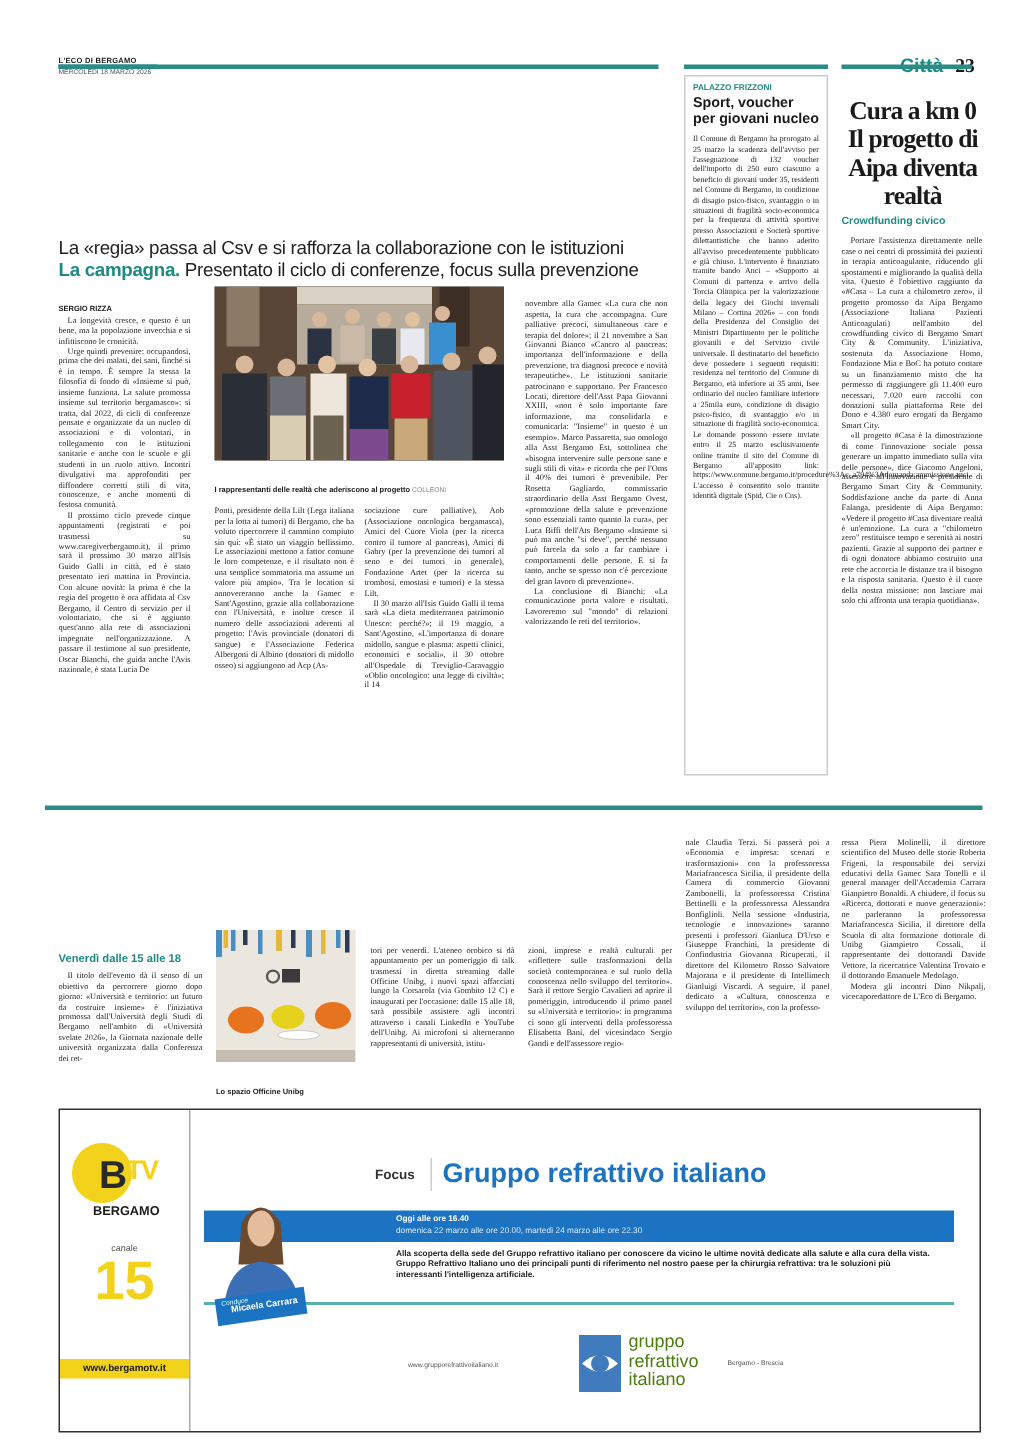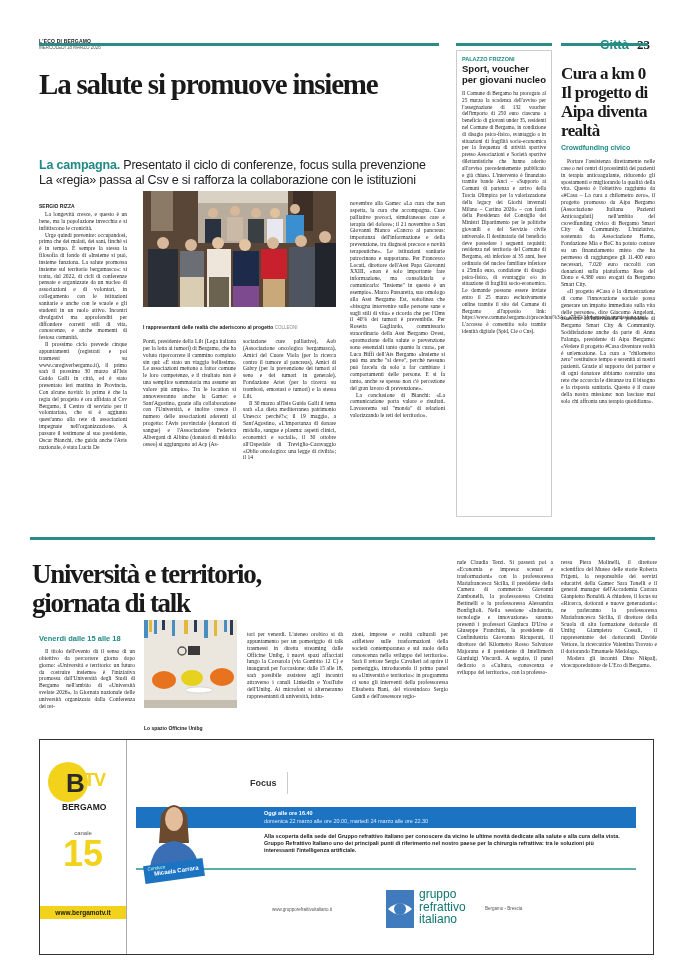--- a/index.html
+++ b/index.html
@@ -16,21 +16,21 @@
 .subhead b{color:#1f8a84;}
 .body{font-family:"Liberation Serif",serif;font-size:5.6px;line-height:6.85px;text-align:justify;color:#222;}
 .body p{text-indent:6px;}
 .byline{font-family:"Liberation Sans",sans-serif;font-weight:bold;font-size:5px;}
 .caption{font-family:"Liberation Sans",sans-serif;font-weight:bold;font-size:5px;}
 .caption span{font-weight:normal;color:#888;font-size:4.5px;}
 .photo{position:absolute;overflow:hidden;}
 .boxed{position:absolute;border:1px solid #ccc;}
 .kicker{font-family:"Liberation Sans",sans-serif;font-weight:bold;font-size:6px;color:#1f8a84;}
 .sidehead{font-family:"Liberation Sans",sans-serif;font-weight:bold;font-size:9.5px;line-height:11px;}
-.rhead{font-family:"Liberation Serif",serif;font-weight:bold;font-size:17px;line-height:19px;letter-spacing:-0.6px;}
+.rhead{font-family:"Liberation Serif",serif;font-weight:bold;font-size:17px;line-height:19px;letter-spacing:-0.6px;text-align:center;}
 .rkicker{font-family:"Liberation Sans",sans-serif;font-weight:bold;font-size:7px;color:#1f8a84;}
 .head2{font-family:"Liberation Serif",serif;font-weight:bold;font-size:27px;line-height:29px;letter-spacing:-1.3px;}
 .kicker2{font-family:"Liberation Sans",sans-serif;font-weight:bold;font-size:7.5px;color:#1f8a84;}
 .ad{position:absolute;left:39px;top:739px;width:615px;height:216px;border:1px solid #333;background:#fff;}
 .ad-left{position:absolute;left:0;top:0;width:87px;height:100%;border-right:1px solid #aaa;}
 .ad-sans{font-family:"Liberation Sans",sans-serif;}
 </style>
 </head>
 <body>
 
@@ -41,26 +41,25 @@
   <span class="pagenum" style="margin-left:4px;">23</span>
 </div>
 
 <div class="rule" style="left:39px;top:43px;width:66px;"></div>
 <div class="rule" style="left:105px;top:43px;width:0;"></div>
 <div class="rule" style="left:39px;top:43px;width:400px;"></div>
 <div class="rule" style="left:456px;top:43px;width:96px;"></div>
 <div class="rule" style="left:561px;top:43px;width:87px;"></div>
 
 <div class="abs headline" style="left:39px;top:56px;width:410px;">
-  <div>La salute si promuove insieme</div>
 </div>
 
 <div class="abs subhead" style="left:39px;top:145px;width:420px;">
+  <div>La «regia» passa al Csv e si rafforza la collaborazione con le istituzioni</div>
   <div><b>La campagna.</b><span> Presentato il ciclo di conferenze, focus sulla prevenzione</span></div>
-  <div>La «regia» passa al Csv e si rafforza la collaborazione con le istituzioni</div>
 </div>
 
 <div class="abs" style="left:39px;top:190px;width:88px;">
   <div class="byline">SERGIO RIZZA</div>
   <div class="body" style="margin-top:2px;">
     <p>La longevità cresce, e questo è un bene, ma la popolazione invecchia e si infittiscono le cronicità.</p>
     <p>Urge quindi prevenire: occupandosi, prima che dei malati, dei sani, finché si è in tempo. È sempre la stessa la filosofia di fondo di «Insieme si può, insieme funziona. La salute promossa insieme sul territorio bergamasco»: si tratta, dal 2022, di cicli di conferenze pensate e organizzate da un nucleo di associazioni e di volontari, in collegamento con le istituzioni sanitarie e anche con le scuole e gli studenti in un ruolo attivo. Incontri divulgativi ma approfonditi per diffondere corretti stili di vita, conoscenze, e anche momenti di festosa comunità.</p>
     <p>Il prossimo ciclo prevede cinque appuntamenti (registrati e poi trasmessi su www.caregiverbergamo.it), il primo sarà il prossimo 30 marzo all'Isis Guido Galli in città, ed è stato presentato ieri mattina in Provincia. Con alcune novità: la prima è che la regia del progetto è ora affidata al Csv Bergamo, il Centro di servizio per il volontariato, che si è aggiunto quest'anno alla rete di associazioni impegnate nell'organizzazione. A passare il testimone al suo presidente, Oscar Bianchi, che guida anche l'Avis nazionale, è stata Lucia De</p>
   </div>
 </div>
@@ -129,21 +128,20 @@
 
 <div class="abs rhead" style="left:561px;top:51px;width:95px;">Cura a km 0 Il progetto di Aipa diventa realtà</div>
 <div class="abs rkicker" style="left:561px;top:131px;">Crowdfunding civico</div>
 <div class="abs body" style="left:561px;top:145px;width:94px;">
   <p>Portare l'assistenza direttamente nelle case o nei centri di prossimità dei pazienti in terapia anticoagulante, riducendo gli spostamenti e migliorando la qualità della vita. Questo è l'obiettivo raggiunto da «#Casa – La cura a chilometro zero», il progetto promosso da Aipa Bergamo (Associazione Italiana Pazienti Anticoagulati) nell'ambito del crowdfunding civico di Bergamo Smart City &amp; Community. L'iniziativa, sostenuta da Associazione Homo, Fondazione Mia e BoC ha potuto contare su un finanziamento misto che ha permesso di raggiungere gli 11.400 euro necessari, 7.020 euro raccolti con donazioni sulla piattaforma Rete del Dono e 4.380 euro erogati da Bergamo Smart City.</p>
   <p>«Il progetto #Casa è la dimostrazione di come l'innovazione sociale possa generare un impatto immediato sulla vita delle persone», dice Giacomo Angeloni, assessore all'Innovazione e presidente di Bergamo Smart City &amp; Community. Soddisfazione anche da parte di Anna Falanga, presidente di Aipa Bergamo: «Vedere il progetto #Casa diventare realtà è un'emozione. La cura a "chilometro zero" restituisce tempo e serenità ai nostri pazienti. Grazie al supporto dei partner e di ogni donatore abbiamo costruito una rete che accorcia le distanze tra il bisogno e la risposta sanitaria. Questo è il cuore della nostra missione: non lasciare mai solo chi affronta una terapia quotidiana».</p>
 </div>
 
 <div class="rule" style="left:30px;top:537px;width:625px;"></div>
 <div class="abs head2" style="left:32px;top:547px;width:300px;">
-  <div>Università e territorio, giornata di talk</div>
 </div>
 <div class="abs kicker2" style="left:39px;top:621px;">Venerdì dalle 15 alle 18</div>
 <div class="abs body" style="left:39px;top:635px;width:96px;">
   <p>Il titolo dell'evento dà il senso di un obiettivo da percorrere giorno dopo giorno: «Università e territorio: un futuro da costruire insieme» è l'iniziativa promossa dall'Università degli Studi di Bergamo nell'ambito di «Università svelate 2026», la Giornata nazionale delle università organizzata dalla Conferenza dei ret-</p>
 </div>
 <div class="photo" style="left:144px;top:620px;width:93px;height:88px;background:#e8e4dc;">
   <svg width="93" height="88" viewBox="0 0 93 88">
     <rect width="93" height="88" fill="#ebe7df"></rect>
     <g fill="#4a8dc0">
         <rect x="0" y="0" width="4" height="18"></rect>
@@ -192,20 +190,21 @@
     <div class="ad-sans" style="position:absolute;left:26px;top:28px;font-weight:bold;font-size:26px;color:#2a2a2a;">B</div>
     <div class="ad-sans" style="position:absolute;left:44px;top:30px;font-weight:bold;font-size:18px;color:#f2d21b;letter-spacing:-1px;">TV</div>
     <div class="ad-sans" style="position:absolute;left:22px;top:62px;font-weight:bold;font-size:8.5px;color:#1a1a1a;">BERGAMO</div>
     <div class="ad-sans" style="position:absolute;left:0;width:86px;text-align:center;top:90px;font-size:6px;color:#555;">canale</div>
     <div class="ad-sans" style="position:absolute;left:0;width:86px;text-align:center;top:96px;font-weight:bold;font-size:36px;color:#f2d21b;line-height:36px;">15</div>
     <div class="ad-sans" style="position:absolute;left:0;top:166px;width:86px;height:13px;background:#f2d21b;font-weight:bold;font-size:6.5px;text-align:center;line-height:13px;">www.bergamotv.it</div>
   </div>
 
   <div class="ad-sans" style="position:absolute;left:210px;top:38px;font-size:9px;font-weight:bold;color:#333;">Focus</div>
   <div style="position:absolute;left:247px;top:32px;width:1px;height:22px;background:#ccc;"></div>
+  <div class="ad-sans" style="position:absolute;left:255px;top:32px;font-size:18px;font-weight:bold;color:#1c73c2;">Gruppo refrattivo italiano</div>
 
   <div style="position:absolute;left:96px;top:67px;width:500px;height:21px;background:#1c73c2;">
     <div class="ad-sans" style="position:absolute;left:128px;top:3px;font-size:5.5px;color:#fff;font-weight:bold;">Oggi alle ore 16.40</div>
     <div class="ad-sans" style="position:absolute;left:128px;top:11px;font-size:5.5px;color:#dfeaf7;">domenica 22 marzo alle ore 20.00, martedì 24 marzo alle ore 22.30</div>
   </div>
   <div class="ad-sans" style="position:absolute;left:224px;top:93px;width:360px;font-size:5.5px;line-height:7px;font-weight:bold;color:#222;">Alla scoperta della sede del Gruppo refrattivo italiano per conoscere da vicino le ultime novità dedicate alla salute e alla cura della vista. Gruppo Refrattivo Italiano uno dei principali punti di riferimento nel nostro paese per la chirurgia refrattiva: tra le soluzioni più interessanti l'intelligenza artificiale.</div>
   <div style="position:absolute;left:96px;top:128px;width:500px;height:1.5px;background:#5ab0a8;"></div>
 
   <div style="position:absolute;left:103px;top:55px;width:62px;height:80px;">
     <svg width="62" height="80" viewBox="0 0 62 80">
@@ -219,19 +218,19 @@
     <div class="ad-sans" style="font-size:6px;color:#fff;font-weight:bold;padding-left:10px;">Micaela Carrara</div>
   </div>
 
   <div class="ad-sans" style="position:absolute;left:232px;top:167px;font-size:4.5px;color:#555;">www.grupporefrattivoitaliano.it</div>
   <div style="position:absolute;left:346px;top:150px;width:28px;height:38px;background:#3f7bbd;">
     <svg width="28" height="38" viewBox="0 0 28 38">
       <path d="M2 19 Q14 8 26 19 Q14 30 2 19 Z" fill="#fff"></path>
       <circle cx="14" cy="19" r="6" fill="#3f7bbd"></circle>
     </svg>
   </div>
-  <div class="ad-sans" style="position:absolute;left:379px;top:148px;font-size:12px;line-height:12.5px;color:#0f766e;">
+  <div class="ad-sans" style="position:absolute;left:379px;top:148px;font-size:12px;line-height:12.5px;color:#4d7c0f;">
     <div>gruppo</div>
     <div>refrattivo</div>
     <div>italiano</div>
   </div>
   <div class="ad-sans" style="position:absolute;left:445px;top:166px;font-size:4.5px;color:#555;">Bergamo - Brescia</div>
 </div>
 
 </body></html>

